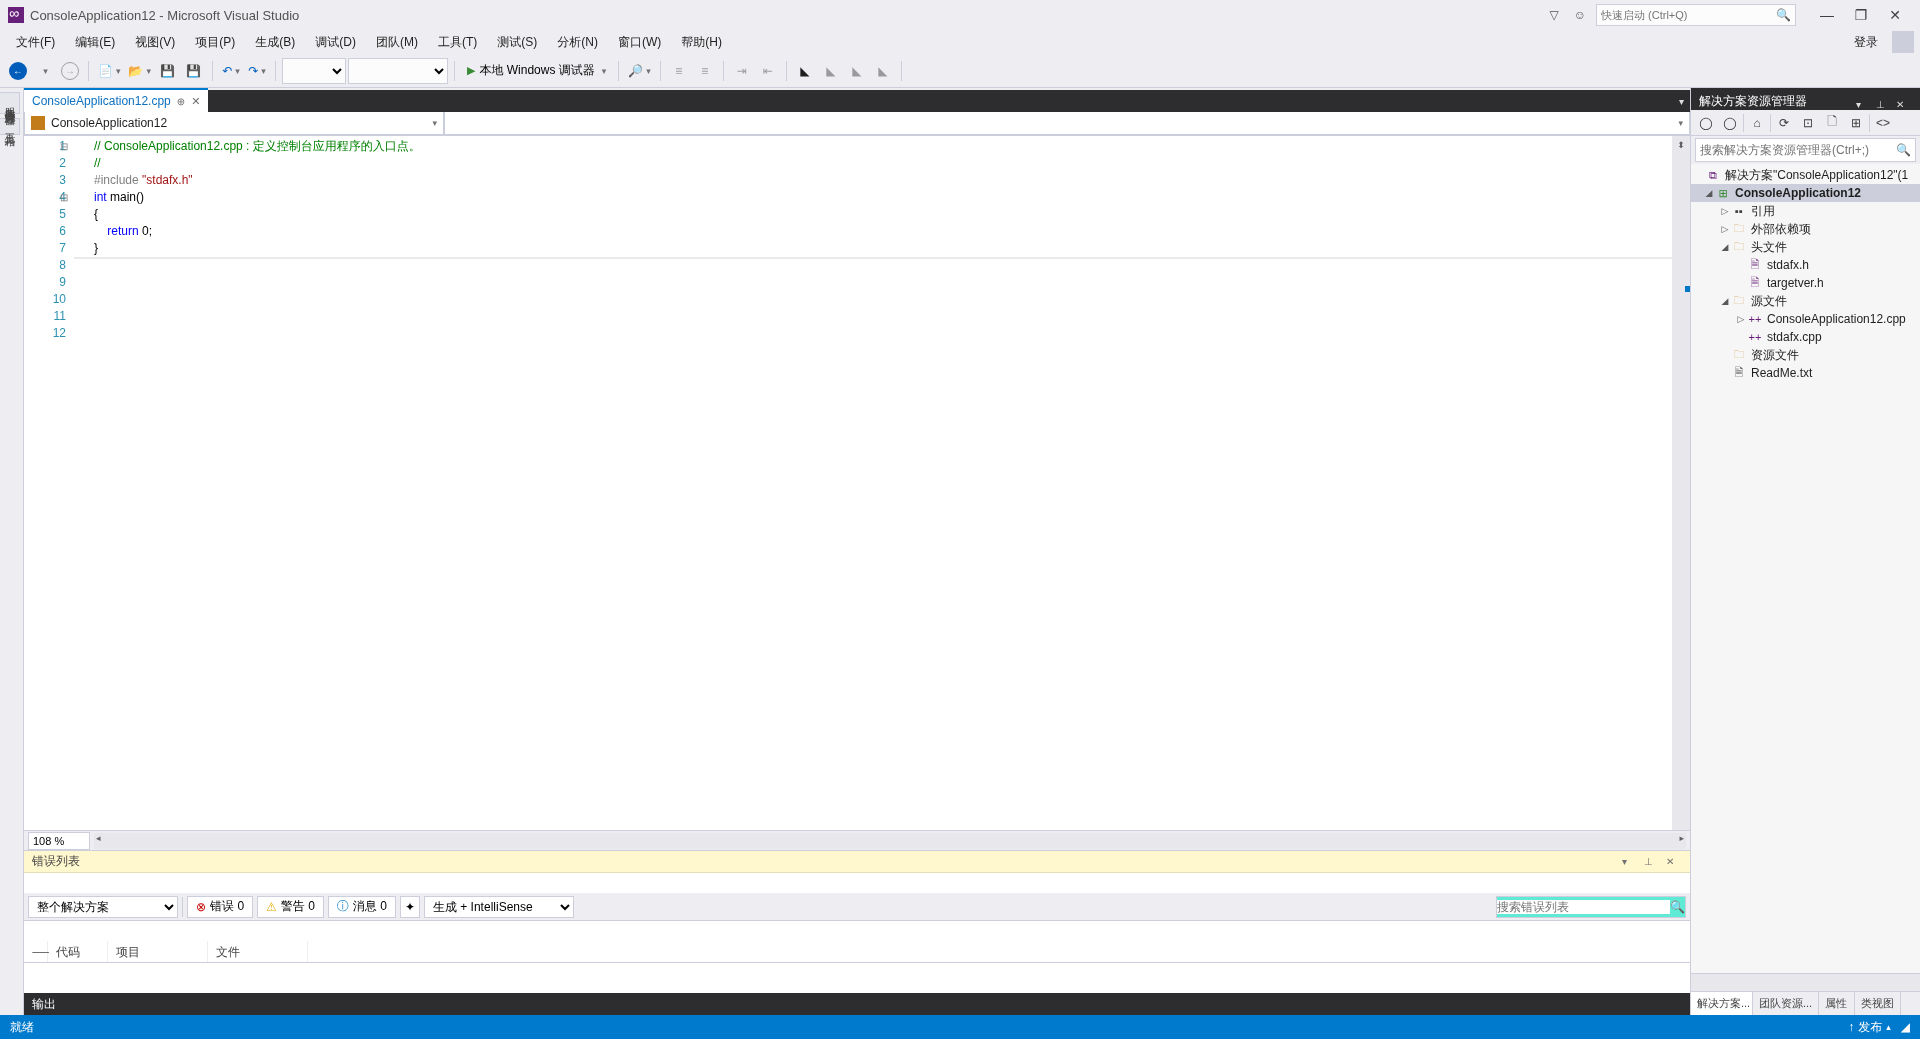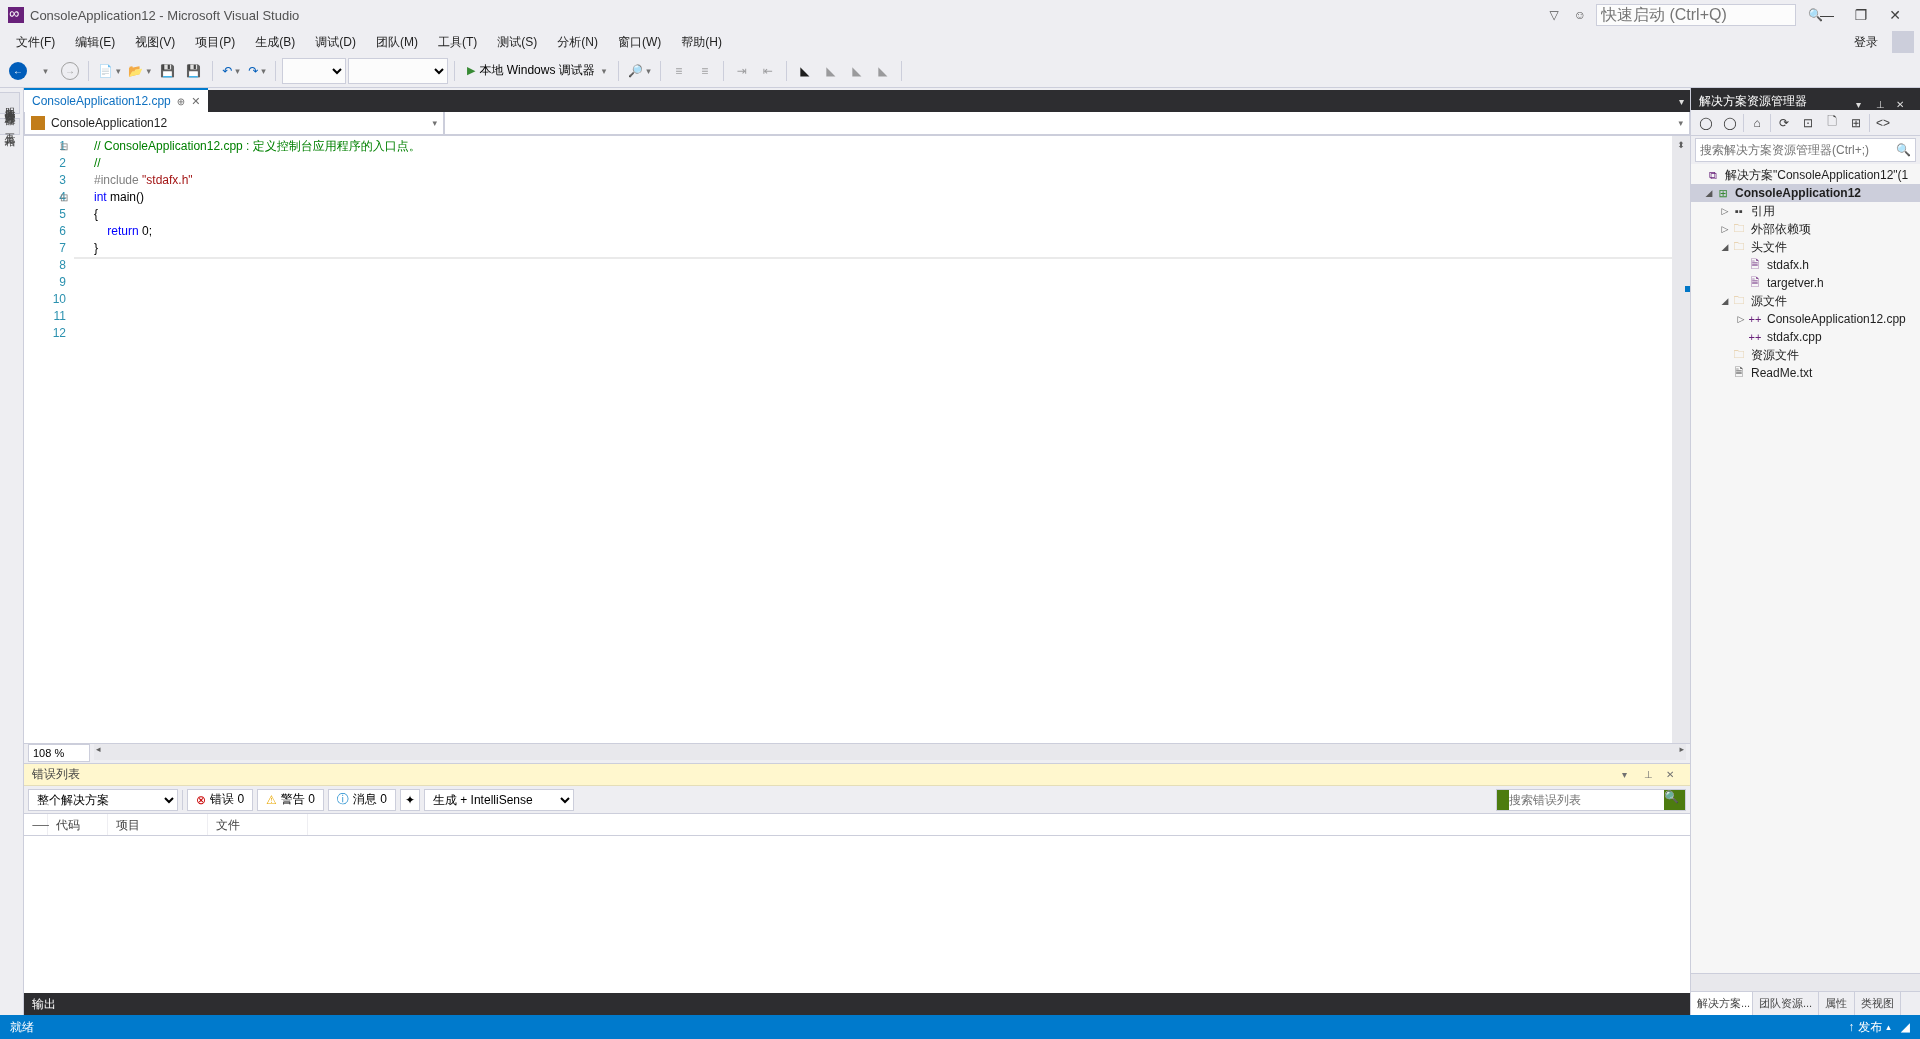--- a/index.html
+++ b/index.html
@@ -7,21 +7,21 @@
 
 
 .titlebar { height: 30px; background: #eeeef2; display: flex; align-items: center; padding: 0 8px; gap: 6px; }
 .titlebar .vs-icon { width: 16px; height: 16px; background: #68217a; position: relative; }
 .titlebar .vs-icon::after { content: "∞"; color: #fff; font-size: 14px; position: absolute; top: -2px; left: 1px; }
 .titlebar .title-text { color: #525252; font-size: 13px; flex: 0 0 auto; }
 .titlebar .spacer { flex: 1; }
 .titlebar .quick-nav { display: flex; gap: 6px; align-items: center; }
 .titlebar .quick-nav .icon-btn { width: 20px; height: 20px; color: #555; display: inline-flex; align-items: center; justify-content: center; }
 .quick-launch { width: 200px; height: 22px; background: #fcfcfc; border: 1px solid #cccedb; display: flex; align-items: center; padding: 0 4px; }
-.quick-launch input { flex: 1; border: none; outline: none; background: transparent; color: #8b5cf6; font-size: 16px; }
+.quick-launch input { flex: 1; border: none; outline: none; background: transparent; color: #8b5cf6; font-size: 11px; }
 .win-btns { display: flex; gap: 0; margin-left: 8px; }
 .win-btns div { width: 34px; height: 26px; display: inline-flex; align-items: center; justify-content: center; color: #414141; font-size: 14px; }
 
 
 .menubar { height: 24px; background: #eeeef2; display: flex; align-items: center; padding: 0 6px; }
 .menubar .menu-item { padding: 3px 10px; color: #1e1e1e; }
 .menubar .spacer { flex: 1; }
 .menubar .login { padding: 3px 10px; color: #1e1e1e; }
 .menubar .avatar { width: 22px; height: 22px; background: #cccedb; margin-left: 4px; }
 
@@ -74,38 +74,38 @@
 .c-comment { color: #008000; }
 .c-keyword { color: #0000ff; }
 .c-pp { color: #808080; }
 .c-str { color: #a31515; }
 .c-num { color: #000; }
 .right-scroll { width: 18px; background: #e8e8ec; border-left: 1px solid #e8e8ec; position: relative; }
 .right-scroll .marker-top { position: absolute; top: 0; right: 0; width: 18px; height: 18px; background: #e8e8ec; display: flex; align-items: center; justify-content: center; font-size: 9px; color: #606060; }
 .right-scroll .blue-mark { position: absolute; right: 0; width: 5px; height: 6px; background: #0076c6; top: 150px; }
 
 
-.zoom-strip { height: 20px; background: #eeeef2; border-top: 1px solid #cccedb; display: flex; align-items: flex-start; padding: 0 4px; }
+.zoom-strip { height: 20px; background: #eeeef2; border-top: 1px solid #cccedb; display: flex; align-items: center; padding: 0 4px; }
 .zoom-strip .zoom-sel { width: 62px; height: 18px; border: 1px solid #cccedb; background: #fff; font-size: 11px; padding: 0 4px; }
 .zoom-strip .hscroll { flex: 1; height: 16px; background: #e8e8ec; margin-left: 4px; position: relative; }
 .zoom-strip .hscroll::before { content: "◂"; position: absolute; left: 2px; top: 0; font-size: 9px; color: #606060; }
 .zoom-strip .hscroll::after { content: "▸"; position: absolute; right: 2px; top: 0; font-size: 9px; color: #606060; }
 
 
-.errors { height: 230px; display: flex; flex-direction: column; background: #fff; border-top: 1px solid #cccedb; }
+.errors { height: 143px; display: flex; flex-direction: column; background: #fff; border-top: 1px solid #cccedb; gap: 20px; }
 .errors .hdr { height: 22px; background: #fff7ce; border-bottom: 1px solid #e5deb8; display: flex; align-items: center; padding: 0 8px; }
 .errors .hdr .title { color: #444; flex: 1; font-weight: 400; }
 .errors .hdr .ico { width: 16px; color: #717171; margin-left: 6px; font-size: 10px; }
 .errors .filters { height: 28px; background: #eeeef2; border-bottom: 1px solid #cccedb; display: flex; align-items: center; padding: 0 4px; gap: 4px; }
 .errors .filters select { height: 22px; border: 1px solid #cccedb; background: #fff; padding: 1px 4px; }
 .errors .filters .pill { height: 22px; display: inline-flex; align-items: center; padding: 0 8px; gap: 4px; background: #fff; border: 1px solid #cccedb; }
 .errors .filters .ico-err { color: #c80000; }
 .errors .filters .ico-warn { color: #e9a700; }
 .errors .filters .ico-info { color: #1e8bcd; }
-.errors .filters .search { margin-left: auto; width: 190px; height: 22px; border: 1px solid #cccedb; background: #4d7c0f; display: flex; padding: 0 12px; }
+.errors .filters .search { margin-left: auto; width: 190px; height: 22px; border: 1px solid #cccedb; background: #5eead4; display: flex; align-items: center; padding: 0 0; }
 .errors .filters .search input { flex: 1; border: none; outline: none; color: #999; }
 .errors .cols { height: 22px; display: flex; border-bottom: 1px solid #cccedb; background: #fff; }
 .errors .cols .col { border-right: 1px solid #eeeef2; padding: 3px 8px; color: #444; }
 .errors .cols .c0 { width: 24px; }
 .errors .cols .c1 { width: 60px; }
 .errors .cols .c2 { flex: 1; }
 .errors .cols .c3 { width: 100px; }
 .errors .cols .c4 { width: 100px; }
 .errors .body { flex: 1; background: #fff; }
 

